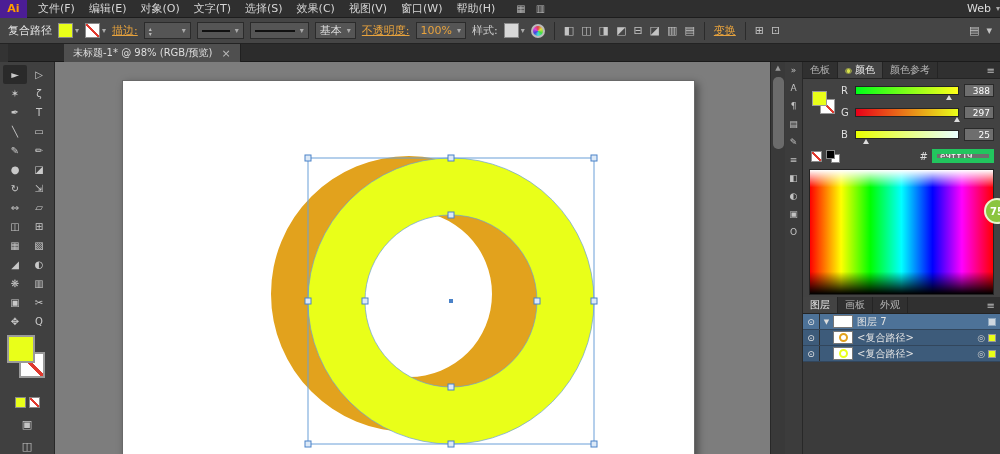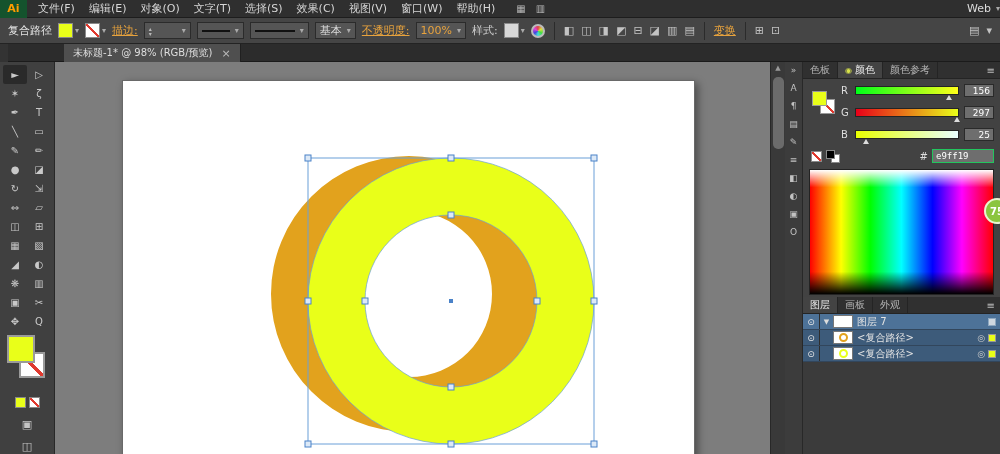--- a/index.html
+++ b/index.html
@@ -6,21 +6,21 @@
     --yellow:#e9ff19; --orange:#e2a21d; --sel:#6a9fd8; --link:#e8a33d;
     --rowsel:#4d7298; --rowdim:#3d5b7a;
   }
   *{box-sizing:border-box;margin:0;padding:0;cursor:default;user-select:none}
   body{background:#222;font-family:"DejaVu Sans","Liberation Sans",sans-serif}
   .app{position:relative;width:1000px;height:454px;background:#333;overflow:hidden}
 
   
   .menubar{position:absolute;left:0;top:0;right:0;height:18px;background:#2f2f2f;
     border-bottom:1px solid #1d1d1d;display:flex;align-items:center}
-  .ai-logo{width:27px;height:20px;background:#14532d;color:#ff9c00;font-weight:bold;
+  .ai-logo{width:27px;height:20px;background:#4c1d95;color:#ff9c00;font-weight:bold;
     font-size:11px;display:flex;align-items:center;justify-content:center;margin-right:4px}
   .menus{display:flex;height:18px}
   .menu-item{padding:0 7px;font-size:11px;color:#d6d6d6;line-height:18px}
   .mb-icons{display:flex;gap:10px;margin-left:14px}
   .mb-icon{color:#b8b8b8;font-size:10px}
   .mb-spacer{flex:1}
   .workspace{color:#dcdcdc;font-size:11px;display:flex;align-items:center;gap:5px;}
   .dd{font-size:8px;color:#aaa}
 
   
@@ -115,21 +115,21 @@
   .strack.r .sthumb{left:91%}
   .strack.g .sthumb{left:99%}
   .strack.b .sthumb{left:10%}
   .sval{width:30px;height:13px;background:#6e6e6e;border:1px solid #2a2a2a;color:#fff;
     font-size:9px;text-align:right;padding:0 3px;line-height:12px}
   .hexrow{display:flex;align-items:center;gap:4px;margin-top:7px;margin-left:2px}
   .bw-pair{position:relative;width:15px;height:13px}
   .bw-b{position:absolute;left:0;top:0;width:9px;height:9px;background:#000;border:1px solid #888;z-index:2}
   .bw-w{position:absolute;left:5px;top:4px;width:9px;height:9px;background:#fff;border:1px solid #888}
   .hexhash{font-size:10px;color:#ddd;margin-left:auto}
-  .hexfield{width:62px;height:14px;background:#6e6e6e;border:1px solid #22c55e;color:#fff;
+  .hexfield{width:62px;height:14px;background:#6e6e6e;border:5px solid #22c55e;color:#fff;
     font-size:9px;padding:0 3px;font-family:"DejaVu Sans Mono","Liberation Mono",monospace}
   .spectrum{margin-top:6px;height:126px;border:1px solid #232323;
     background:
       linear-gradient(to bottom,rgba(255,255,255,1) 0%,rgba(255,255,255,0) 14%,rgba(0,0,0,0) 82%,rgba(0,0,0,1) 100%),
       linear-gradient(to right,#f00 0%,#ff0 17%,#0f0 33%,#0ff 50%,#00f 67%,#f0f 83%,#f00 100%)}
   .zoom-badge{position:absolute;right:-10px;top:136px;width:26px;height:26px;border-radius:50%;
     background:#8bc53f;border:2px solid #e9f5d2;color:#fff;font-size:10px;font-weight:bold;
     display:flex;align-items:center;justify-content:center;z-index:5}
 
   .layers-body{flex:1;background:#3b3b3b;display:flex;flex-direction:column}
@@ -363,21 +363,21 @@
         <div class="cp-stroke">
             <div class="slash"></div>
           </div>
       </div>
       <div class="sliders">
         <div class="srow">
           <span class="slabel">R</span>
           <div class="strack r">
               <div class="sthumb"></div>
             </div>
-          <div class="sval">156</div>
+          <div class="sval">388</div>
         </div>
         <div class="srow">
           <span class="slabel">G</span>
           <div class="strack g">
               <div class="sthumb"></div>
             </div>
           <div class="sval">297</div>
         </div>
         <div class="srow">
           <span class="slabel">B</span>

